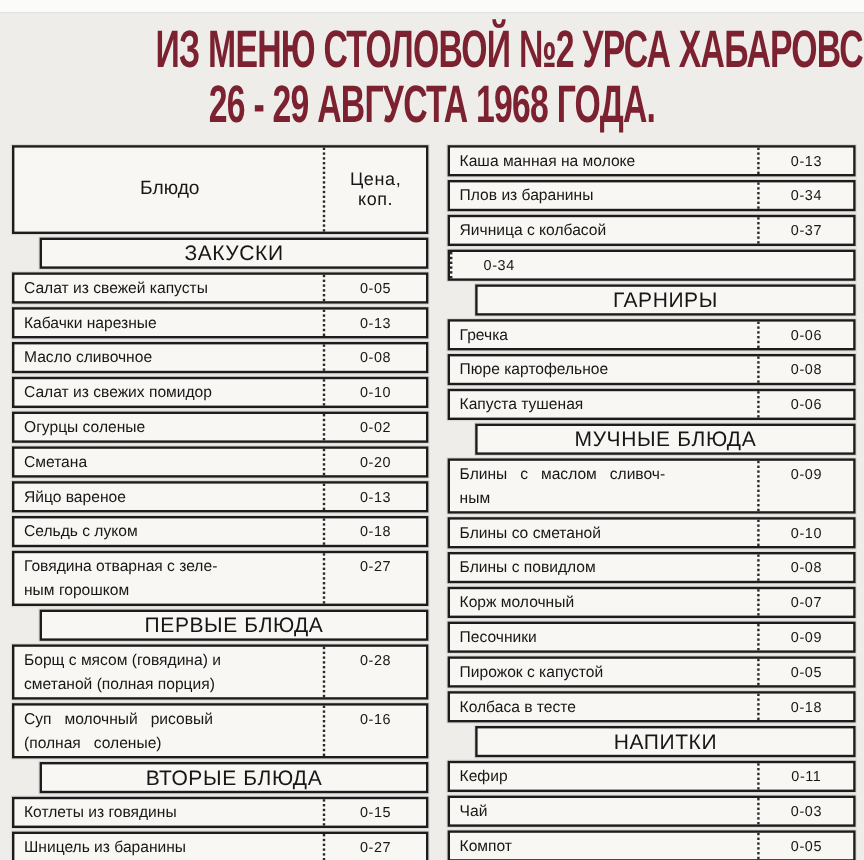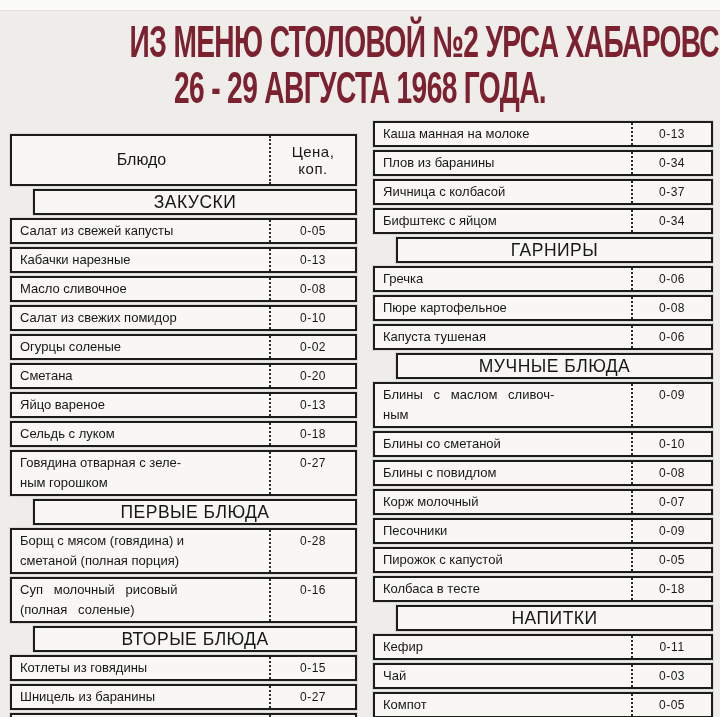--- a/index.html
+++ b/index.html
@@ -69,34 +69,34 @@
     display: flex;
     justify-content: center;
     align-items: flex-start;
     font-size: 12px;
     line-height: 20px;
     padding: 1px 0;
     letter-spacing: 0.5px;
   }
   .col-right .price { width: 78px; }
 
-  .header-row { min-height: 41px; margin-top: 13px; }
+  .header-row { min-height: 41px; }
   .header-dish {
     display: flex;
     align-items: center;
     justify-content: center;
     font-size: 16px;
   }
   .header-price {
     flex-direction: column;
     align-items: center;
     justify-content: flex-start;
     font-size: 15px;
     line-height: 17px;
-    padding: 7px 0;
+    padding: 18px 0;
   }
   .section-row {
     justify-content: center;
     margin-left: 23px;
   }
   .section-label {
     font-size: 17.5px;
     line-height: 20px;
     padding: 1px 0;
     text-align: center;
@@ -220,21 +220,20 @@
     <div class="dish">Плов из баранины</div>
     <div class="price">0-34</div>
   </div>
 
   <div class="row item-row">
     <div class="dish">Яичница с колбасой</div>
     <div class="price">0-37</div>
   </div>
 
   <div class="row item-row">
-    <div class="dish">Бифштекс с яйцом</div>
     <div class="price">0-34</div>
   </div>
 
   <div class="row section-row">
     <div class="section-label">ГАРНИРЫ</div>
   </div>
 
   <div class="row item-row">
     <div class="dish">Гречка</div>
     <div class="price">0-06</div>

